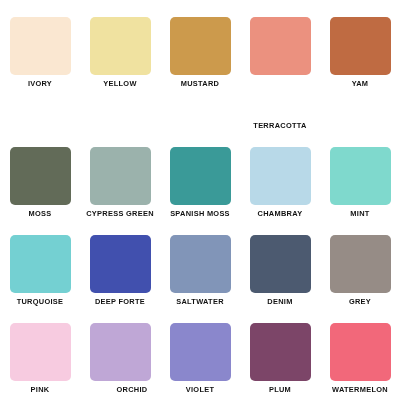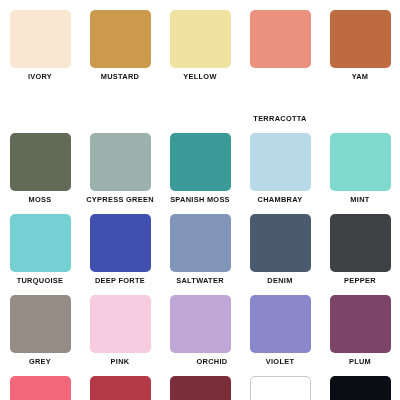--- a/index.html
+++ b/index.html
@@ -23,21 +23,21 @@
     box-sizing: border-box;
     padding: 0;
   }
   .swatch-cell {
     position: relative;
     display: flex;
     flex-direction: column;
     align-items: center;
     justify-content: flex-start;
     box-sizing: border-box;
-    padding-top: 10px;
+    padding-top: 17px;
   }
   .swatch-chip {
     width: 61px;
     height: 58px;
     border-radius: 5px;
     box-sizing: border-box;
     flex: 0 0 auto;
   }
   .swatch-chip.has-outline {
     border: 1px solid #c9c9c9;
@@ -56,26 +56,26 @@
 </style>
 </head>
 <body>
 
 <div id="swatch-grid" style="background: rgb(255, 255, 255);">
     <div class="swatch-cell">
       <div class="swatch-chip" style="background: rgb(250, 231, 209); border-radius: 5px;"></div>
       <div class="swatch-label" style="color: rgb(17, 17, 17);">IVORY</div>
     </div>
     <div class="swatch-cell">
+      <div class="swatch-chip" style="background: rgb(240, 226, 160); border-radius: 5px;"></div>
+      <div class="swatch-label" style="color: rgb(17, 17, 17);">YELLOW</div>
+    </div>
+    <div class="swatch-cell">
       <div class="swatch-chip" style="background: rgb(204, 154, 76); border-radius: 5px;"></div>
       <div class="swatch-label" style="color: rgb(17, 17, 17);">MUSTARD</div>
-    </div>
-    <div class="swatch-cell">
-      <div class="swatch-chip" style="background: rgb(240, 226, 160); border-radius: 5px;"></div>
-      <div class="swatch-label" style="color: rgb(17, 17, 17);">YELLOW</div>
     </div>
     <div class="swatch-cell">
       <div class="swatch-chip" style="background: rgb(235, 145, 127); border-radius: 5px;"></div>
       <div class="swatch-label" style="color: rgb(17, 17, 17); margin-top: 46px;">TERRACOTTA</div>
     </div>
     <div class="swatch-cell">
       <div class="swatch-chip" style="background: rgb(191, 107, 66); border-radius: 5px;"></div>
       <div class="swatch-label" style="color: rgb(17, 17, 17);">YAM</div>
     </div>
     <div class="swatch-cell">
@@ -108,24 +108,20 @@
     </div>
     <div class="swatch-cell">
       <div class="swatch-chip" style="background: rgb(129, 149, 184); border-radius: 5px;"></div>
       <div class="swatch-label" style="color: rgb(17, 17, 17);">SALTWATER</div>
     </div>
     <div class="swatch-cell">
       <div class="swatch-chip" style="background: rgb(76, 90, 112); border-radius: 5px;"></div>
       <div class="swatch-label" style="color: rgb(17, 17, 17);">DENIM</div>
     </div>
     <div class="swatch-cell">
-      <div class="swatch-chip" style="background: rgb(62, 66, 68); border-radius: 5px;"></div>
-      <div class="swatch-label" style="color: rgb(17, 17, 17);">PEPPER</div>
-    </div>
-    <div class="swatch-cell">
       <div class="swatch-chip" style="background: rgb(150, 140, 134); border-radius: 5px;"></div>
       <div class="swatch-label" style="color: rgb(17, 17, 17);">GREY</div>
     </div>
     <div class="swatch-cell">
       <div class="swatch-chip" style="background: rgb(247, 203, 224); border-radius: 5px;"></div>
       <div class="swatch-label" style="color: rgb(17, 17, 17);">PINK</div>
     </div>
     <div class="swatch-cell">
       <div class="swatch-chip" style="background: rgb(191, 167, 214); border-radius: 5px;"></div>
       <div class="swatch-label" style="color: rgb(17, 17, 17); margin-left: 24px;">ORCHID</div>

